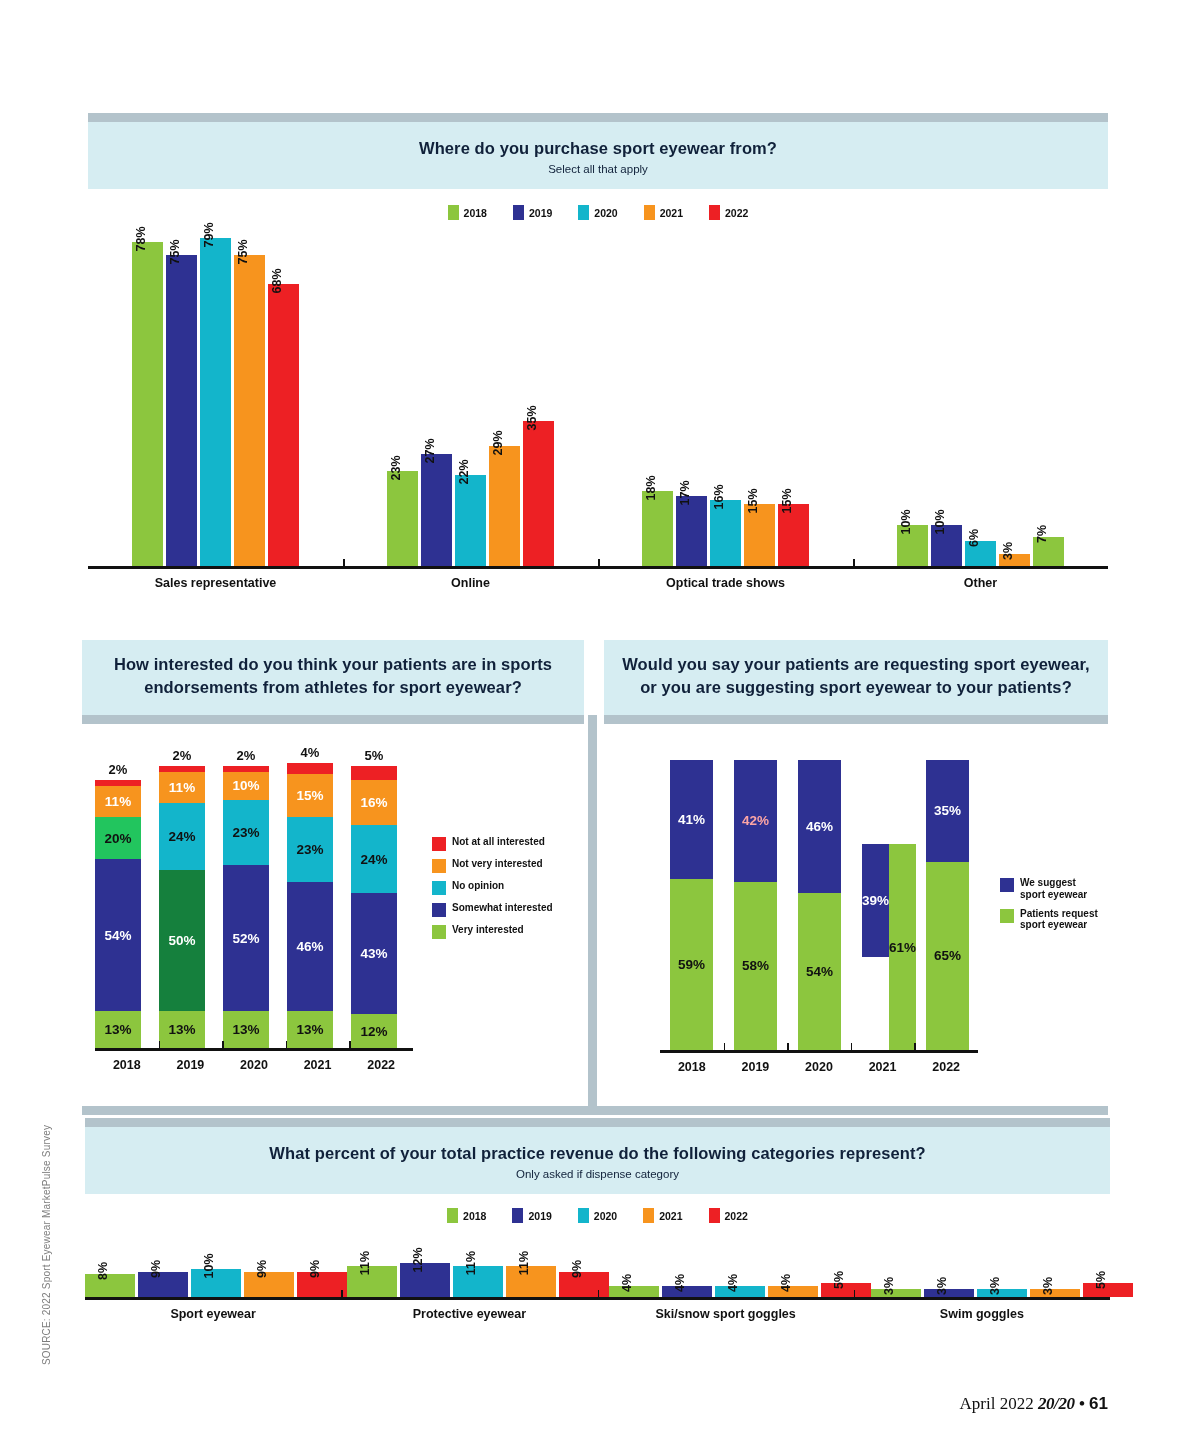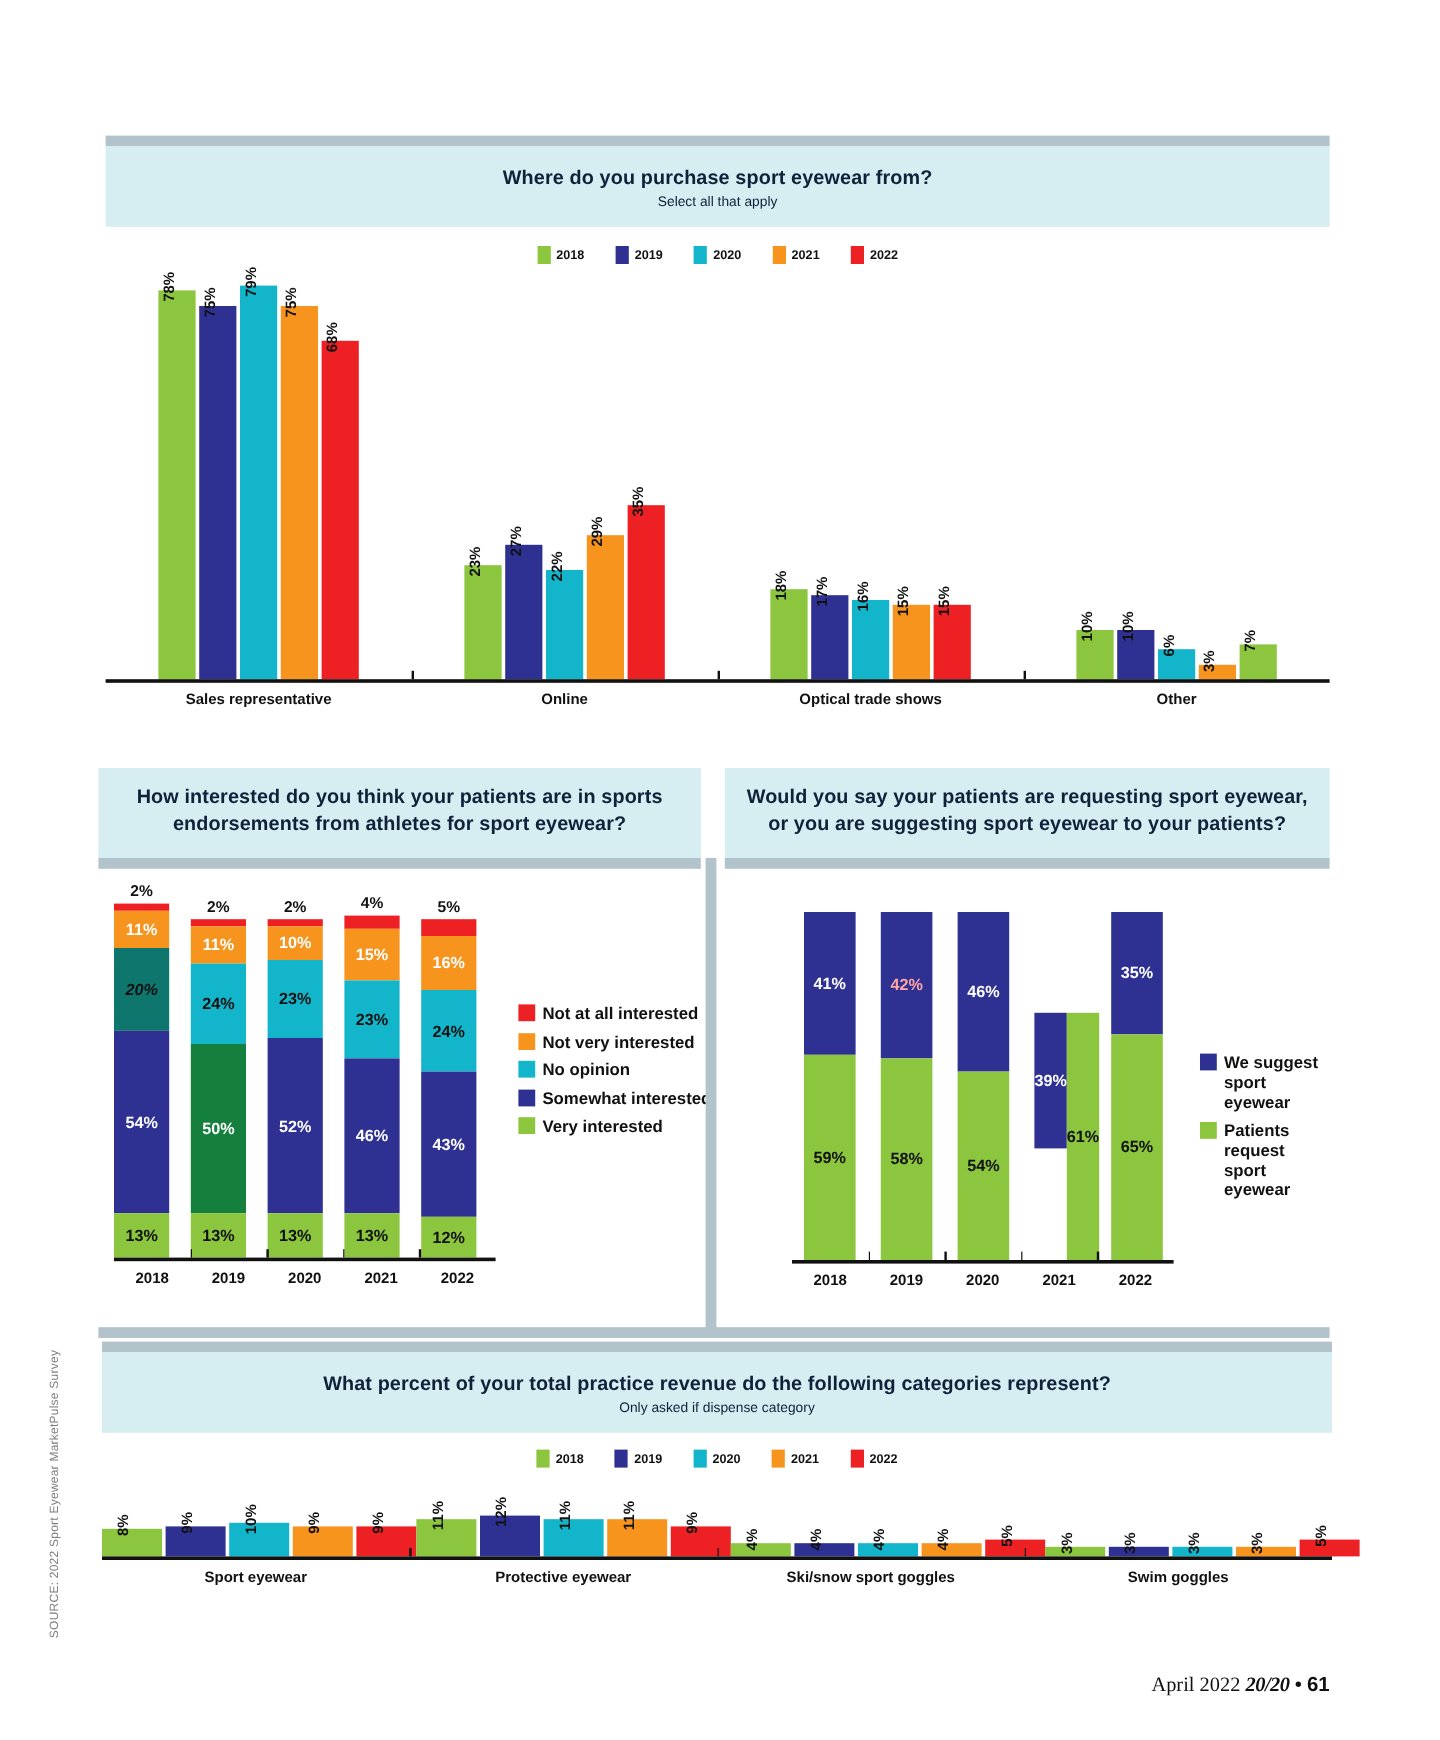--- a/index.html
+++ b/index.html
@@ -47,21 +47,21 @@
 
   
   .stacked .plot{display:flex;align-items:flex-end;justify-content:center;}
   .scol{display:flex;flex-direction:column;justify-content:flex-end;align-items:center;}
   .scol .above{font-size:13px;font-weight:bold;color:#111;margin-bottom:3px;}
   .seg{display:flex;align-items:center;justify-content:center;width:100%;}
   .seg span{font-size:13.5px;font-weight:bold;}
   .vlegend{display:flex;flex-direction:column;gap:7px;}
   .vlegend .item{display:flex;align-items:flex-start;gap:6px;}
   .vlegend .sw{width:14px;height:14px;flex:0 0 14px;margin-top:1px;}
-  .vlegend .lb{font-size:14px;font-weight:bold;color:#111;line-height:1.18;}
+  .vlegend .lb{font-size:10px;font-weight:bold;color:#111;line-height:1.18;}
 
   
   .source{
     position:absolute;left:46px;top:1245px;
     transform:translate(-50%,-50%) rotate(-90deg);
     font-size:10px;color:#7d7d7d;white-space:nowrap;letter-spacing:.2px;
   }
   .footer{
     position:absolute;right:92px;bottom:36px;
     font-family:"Liberation Serif", serif;font-size:17px;color:#111;
@@ -210,21 +210,21 @@
   <div style="position:absolute;left:95px;top:748px;width:500px;">
     <div class="stacked">
       <div class="plot" id="c2-plot" style="height:300px;align-items:flex-end;justify-content:flex-start;gap:18px;">
           <div class="scol" style="width: 46px;">
             <div class="above">2%</div>
             <div style="width: 100%; display: flex; flex-direction: column;">
               <div class="seg" style="height: 5.64px; background: rgb(237, 32, 36);"></div>
               <div class="seg" style="height: 31.02px; background: rgb(247, 148, 30);">
                 <span style="color: rgb(255, 255, 255);">11%</span>
               </div>
-              <div class="seg" style="height: 69px; background: #0f766e; font-style: italic;">
+              <div class="seg" style="height: 42px; background: #22c55e;">
                 <span style="color: rgb(17, 17, 17);">20%</span>
               </div>
               <div class="seg" style="height: 152.28px; background: rgb(46, 49, 146);">
                 <span style="color: rgb(255, 255, 255);">54%</span>
               </div>
               <div class="seg" style="height: 36.66px; background: rgb(140, 198, 62);">
                 <span style="color: rgb(17, 17, 17);">13%</span>
               </div>
             </div>
           </div>

